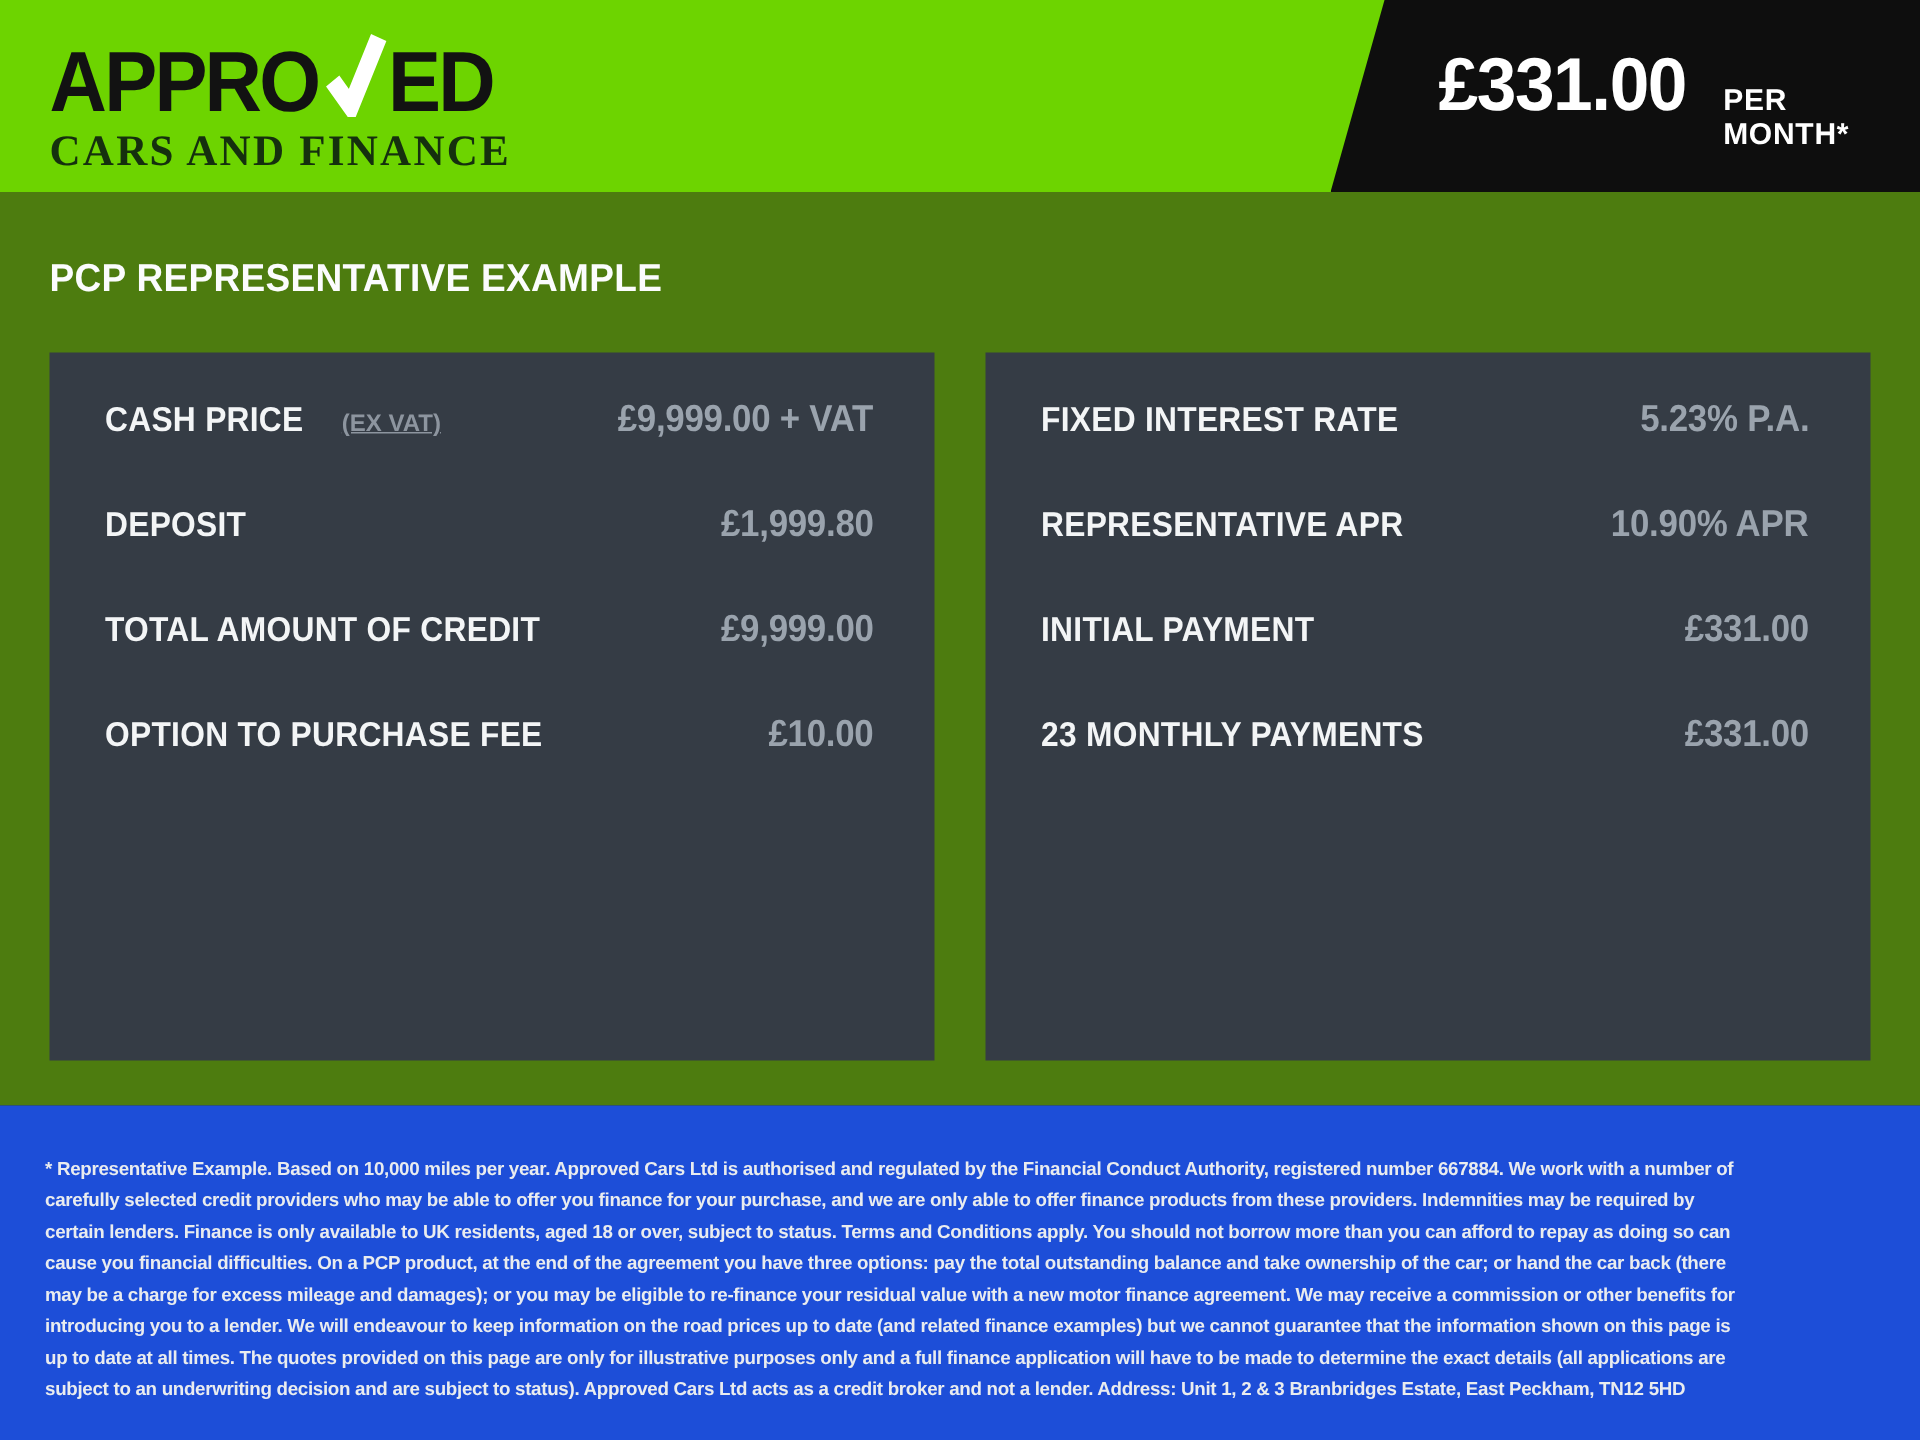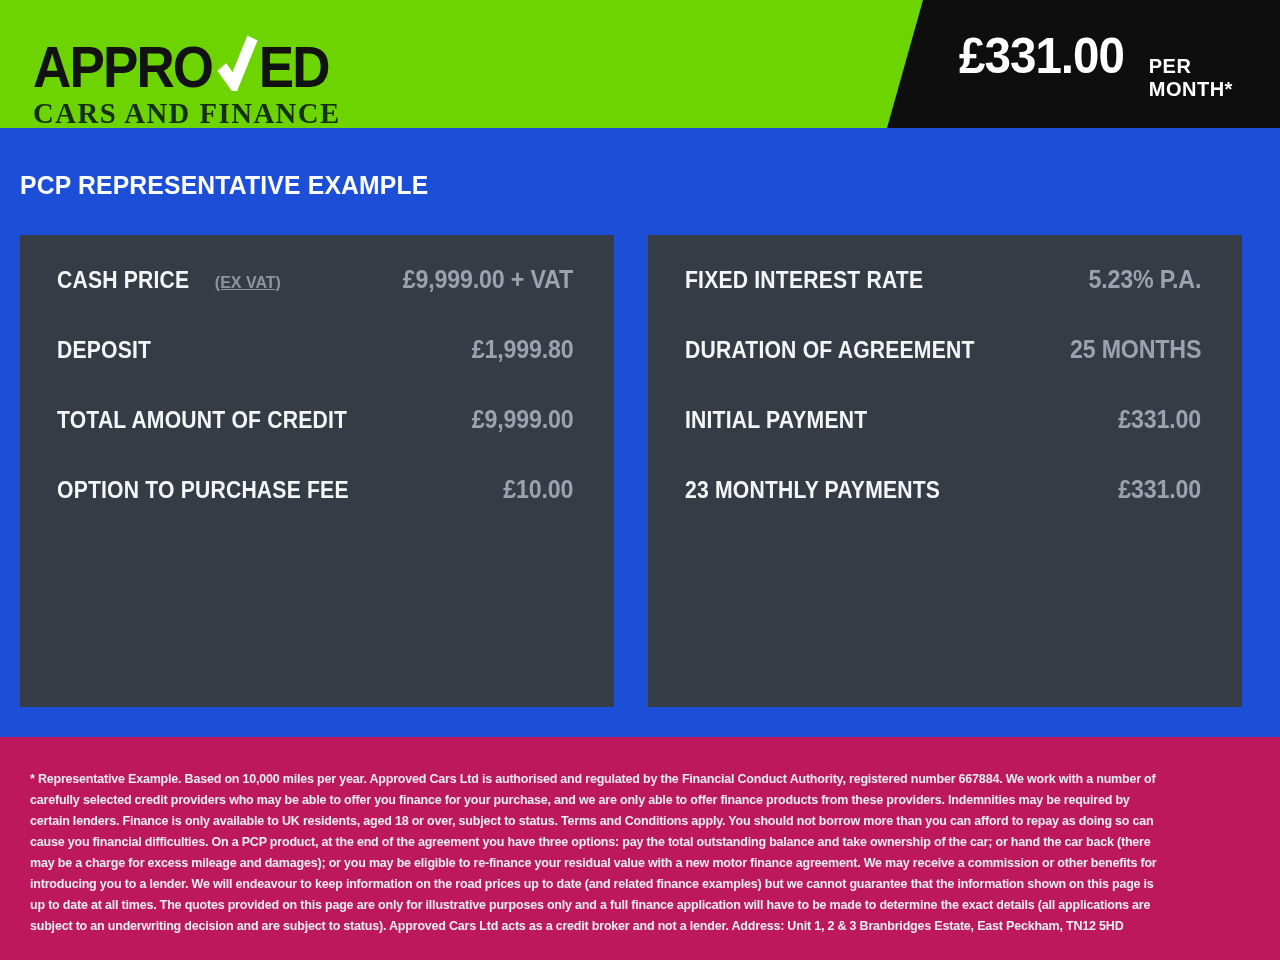--- a/index.html
+++ b/index.html
@@ -12,21 +12,21 @@
   }
 
   
   .header {
     position:relative;
     height:128px;
     background:#6dd400;
   }
   .logo {
     position:absolute;
-    left:33px; top:33px;
+    left:33px; top:20px;
     line-height:1;
   }
   .logo-line1 {
     font-size:57px;
     font-weight:800;
     letter-spacing:-2px;
     color:#121212;
     display:flex;
     align-items:flex-end;
     transform:scaleX(0.93);
@@ -67,21 +67,21 @@
     transform-origin:left bottom;
   }
   .price-suffix {
     color:#ffffff;
     font-size:20px;
     font-weight:700;
     letter-spacing:0.5px;
   }
 
   
-  .main { background:#1d4ed8; height:609px; padding:0 20px; }
+  .main { background:#4d7c0f; height:609px; padding:0 33px; }
   .page-title {
     padding-top:42px;
     font-size:26px;
     font-weight:700;
     letter-spacing:0.2px;
     color:#fbfcfd;
     transform:scaleX(0.95);
     transform-origin:left top;
   }
   .panels {
@@ -123,21 +123,21 @@
     font-weight:700;
     color:#9aa3ad;
     letter-spacing:-0.2px;
     white-space:nowrap;
     transform:scaleX(0.93);
     transform-origin:right center;
   }
 
   
   .footer {
-    background:#be185d;
+    background:#1d4ed8;
     height:223px;
     padding:32px 42px 0 30px;
   }
   .disclaimer {
     font-size:12.5px;
     font-weight:700;
     line-height:21px;
     letter-spacing:-0.2px;
     color:#e9ecef;
     max-width:1135px;
@@ -193,23 +193,23 @@
           <span class="val">£10.00</span>
         </div>
       </section>
     <section class="panel">
         <div class="row">
           <span class="lbl">FIXED INTEREST RATE</span>
           <span class="spacer"></span>
           <span class="val">5.23% P.A.</span>
         </div>
         <div class="row">
-          <span class="lbl">DURATION OF AGREEMENT</span>
-          <span class="spacer"></span>
-          <span class="val">25 MONTHS</span>
+          <span class="lbl">REPRESENTATIVE APR</span>
+          <span class="spacer"></span>
+          <span class="val">10.90% APR</span>
         </div>
         <div class="row">
           <span class="lbl">INITIAL PAYMENT</span>
           <span class="spacer"></span>
           <span class="val">£331.00</span>
         </div>
         <div class="row">
           <span class="lbl">23 MONTHLY PAYMENTS</span>
           <span class="spacer"></span>
           <span class="val">£331.00</span>

